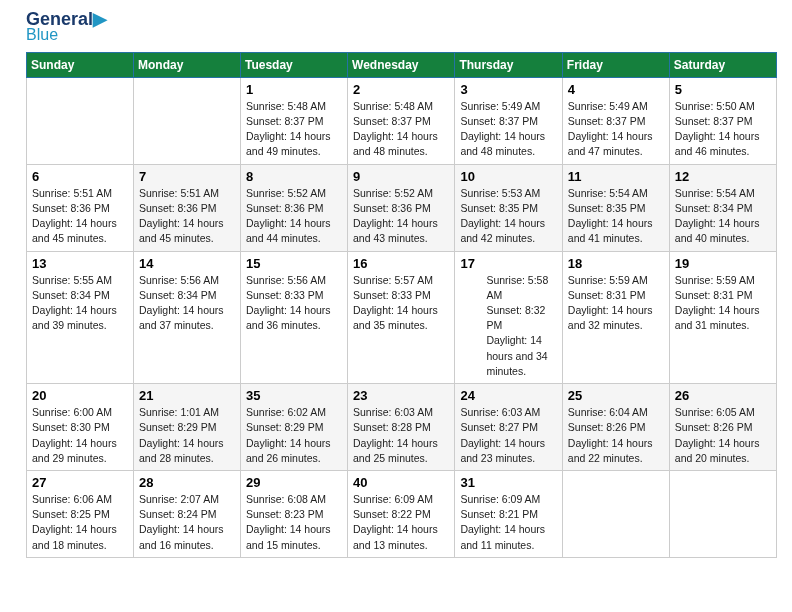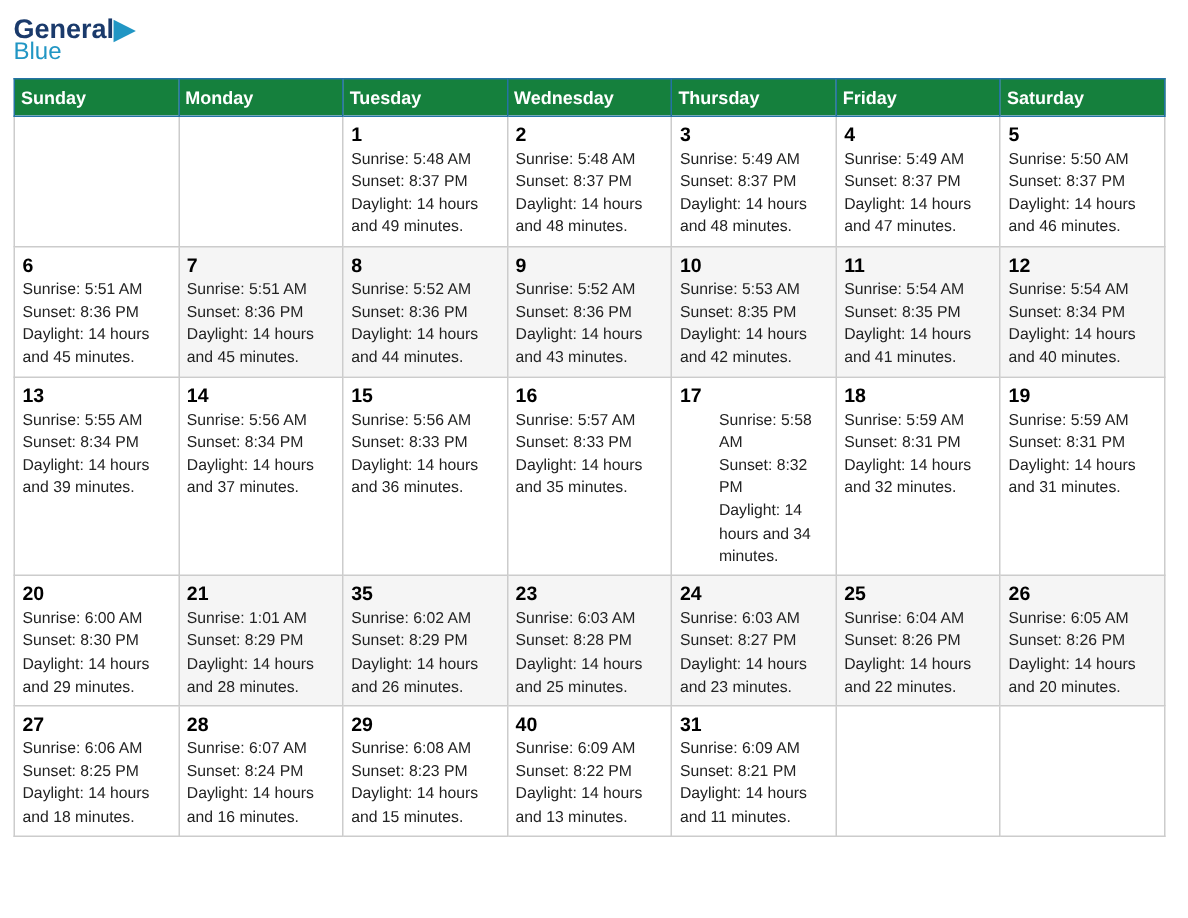--- a/index.html
+++ b/index.html
@@ -7,21 +7,21 @@
       font-family: Arial, sans-serif;
       background: #fff;
       width: 792px;
       min-height: 612px;
       padding: 0;
     }
     .page {
       width: 792px;
       min-height: 612px;
       background: #fff;
-      padding: 10px 15px 15px 9px;
+      padding: 10px 15px 15px 26px;
     }
     .header {
       display: flex;
       justify-content: space-between;
       align-items: flex-start;
       margin-bottom: 8px;
     }
     .logo {
       display: flex;
       flex-direction: column;
@@ -295,21 +295,21 @@
         </tr>
         <tr class="row-odd">
           <td>
             <span class="day-num">27</span>
             <div class="day-info" style="white-space: pre-line;">Sunrise: 6:06 AM
 Sunset: 8:25 PM
 Daylight: 14 hours and 18 minutes.</div>
           </td>
           <td>
             <span class="day-num">28</span>
-            <div class="day-info" style="white-space: pre-line;">Sunrise: 6:07 AM
+            <div class="day-info" style="white-space: pre-line;">Sunrise: 2:07 AM
 Sunset: 8:24 PM
 Daylight: 14 hours and 16 minutes.</div>
           </td>
           <td>
             <span class="day-num">29</span>
             <div class="day-info" style="white-space: pre-line;">Sunrise: 6:08 AM
 Sunset: 8:23 PM
 Daylight: 14 hours and 15 minutes.</div>
           </td>
           <td>

